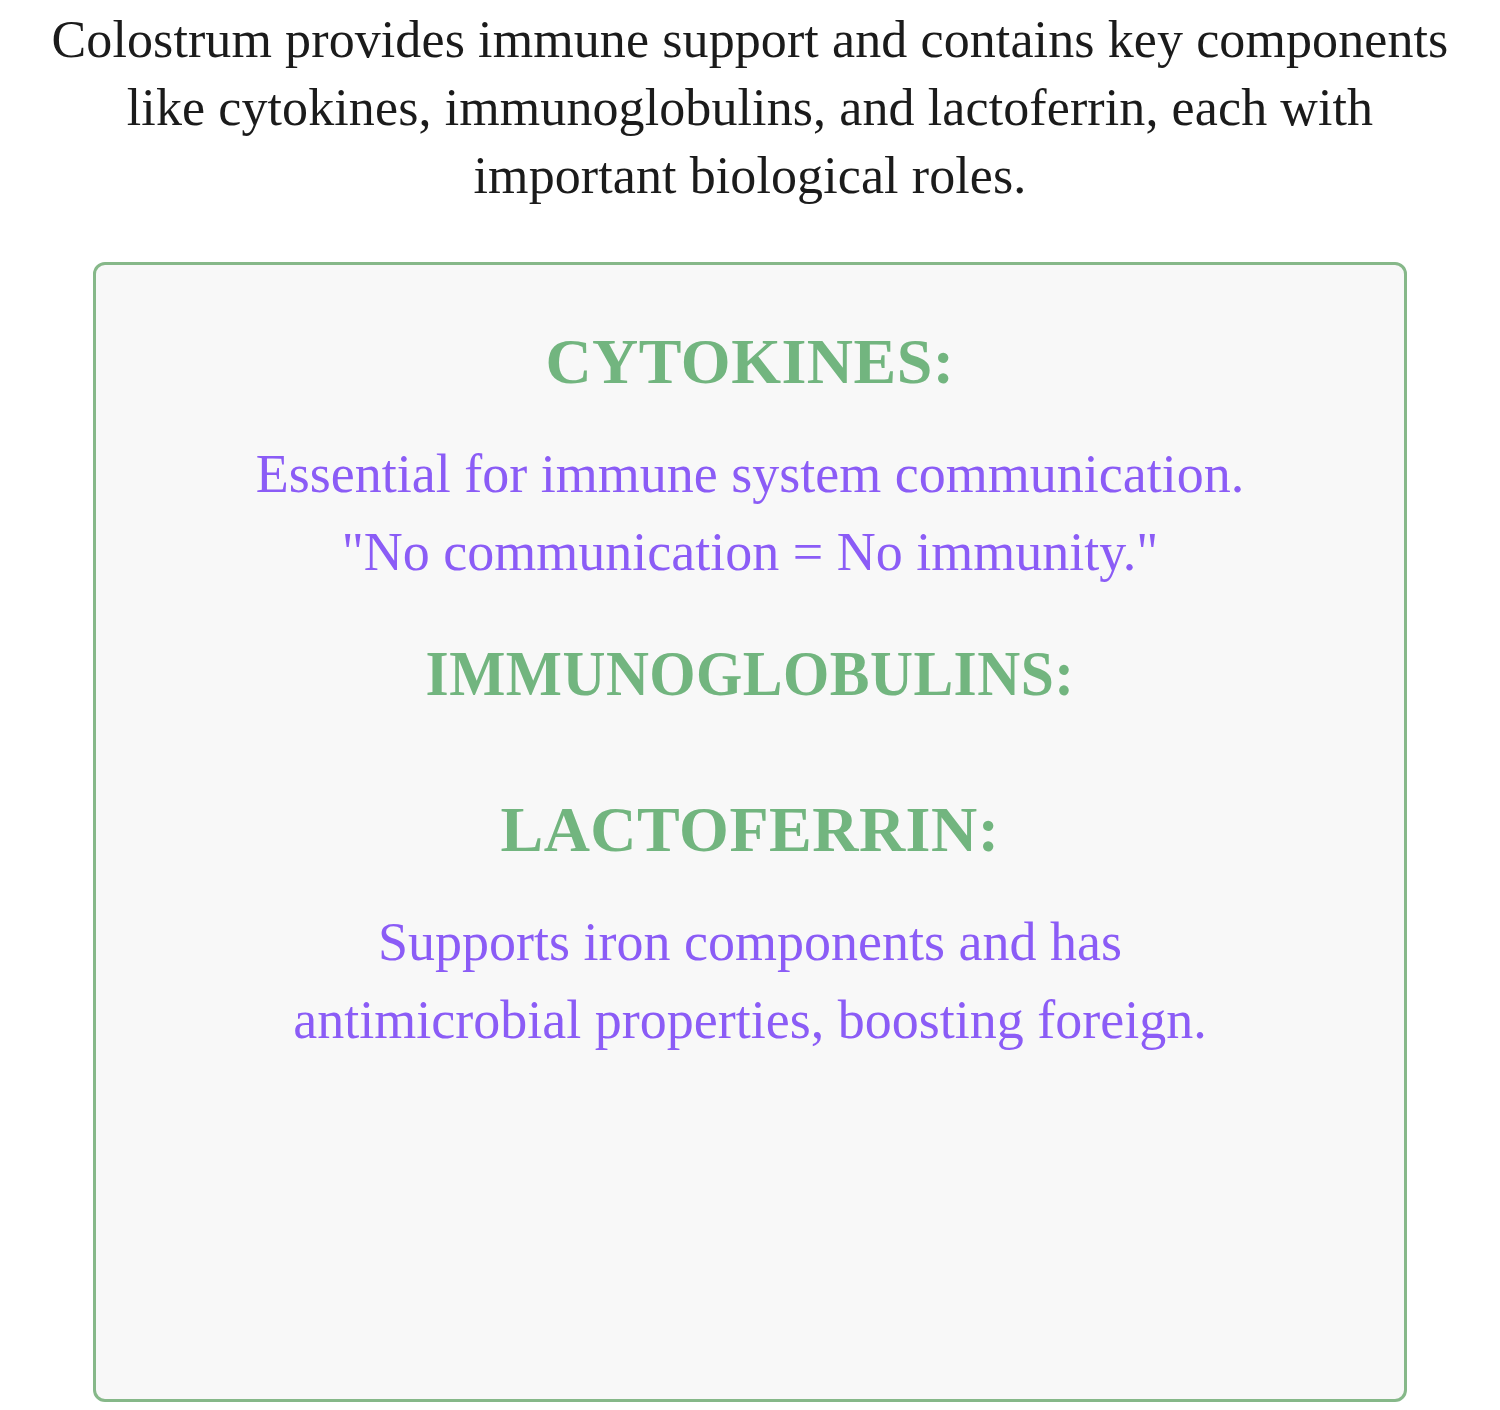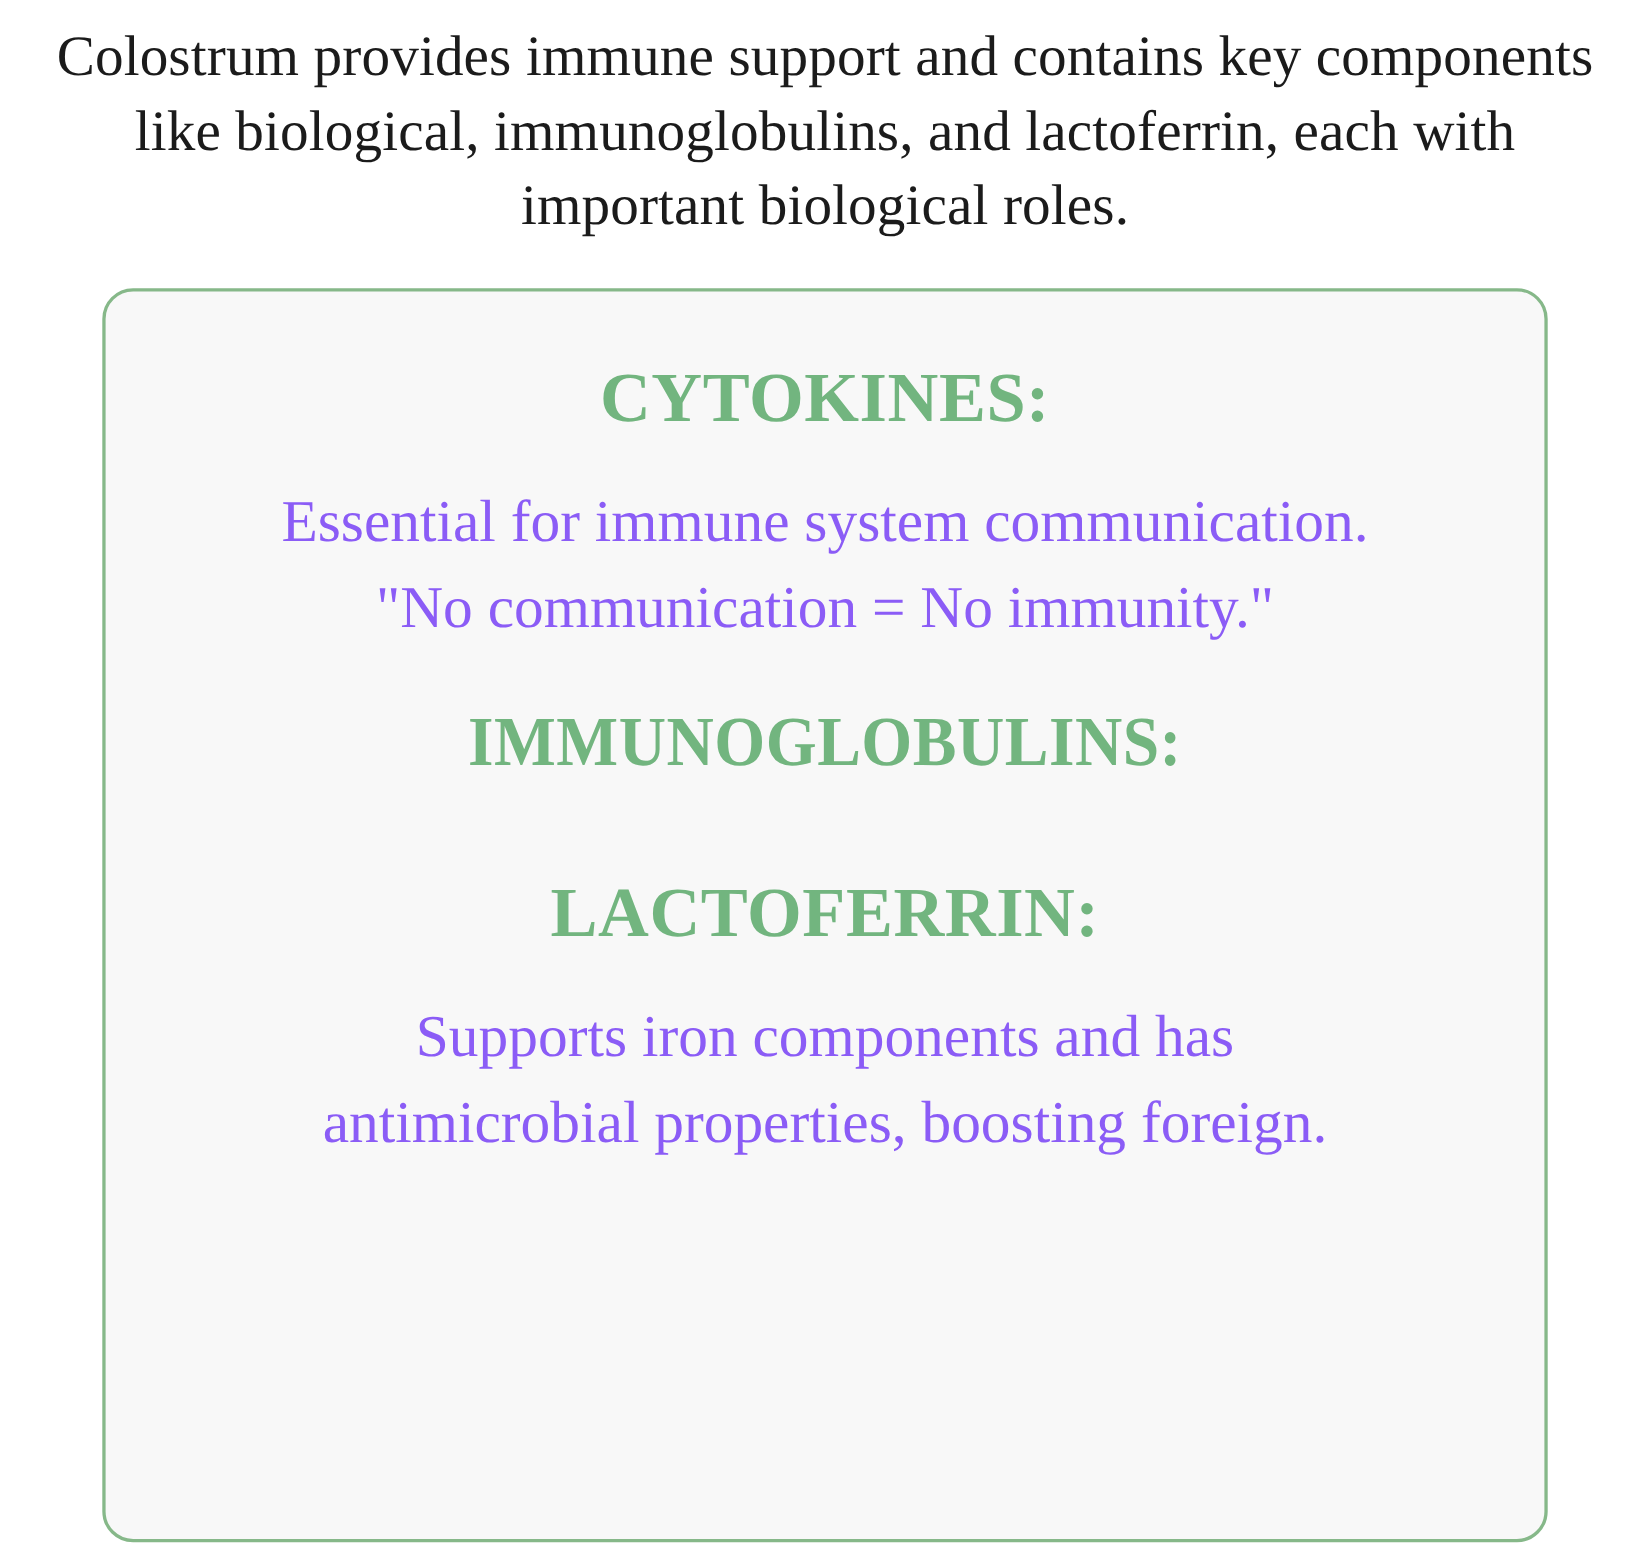--- a/index.html
+++ b/index.html
@@ -18,21 +18,21 @@
     position: relative;
     width: 1500px;
     height: 1410px;
     box-sizing: border-box;
   }
 
   
   .intro {
     position: absolute;
     left: 0;
-    top: 12px;
+    top: 0;
     width: 1500px;
     text-align: center;
     color: #1b1b1b;
     font-family: "Liberation Serif", "DejaVu Serif", serif;
     font-size: 52px;
     line-height: 68px;
     letter-spacing: 0.1px;
     padding-top: 6px;
     box-sizing: border-box;
   }
@@ -44,21 +44,21 @@
   
   .card {
     position: absolute;
     left: 93px;
     top: 262px;
     width: 1314px;
     height: 1140px;
     box-sizing: border-box;
     background: #f8f8f8;
     border: 3px solid #86b889;
-    border-radius: 28px;
+    border-radius: 12px;
     overflow: hidden;
     text-decoration: underline;
   }
 
   .card-inner {
     position: absolute;
     left: 0;
     top: 0;
     width: 100%;
     height: 100%;
@@ -105,21 +105,21 @@
   .gap-heading-body { height: 34px; }
   .gap-section      { height: 44px; }
 </style>
 </head>
 <body>
 
 <div class="page">
 
   <div class="intro">
     <span class="line">Colostrum provides immune support and contains key components</span>
-    <span class="line">like biological, immunoglobulins, and lactoferrin, each with</span>
+    <span class="line">like cytokines, immunoglobulins, and lactoferrin, each with</span>
     <span class="line">important biological roles.</span>
   </div>
 
   <div class="card">
     <div class="card-inner">
 
       <div class="section">
         <div class="heading">CYTOKINES:</div>
         <div class="gap-heading-body"></div>
         <div class="body-text">

